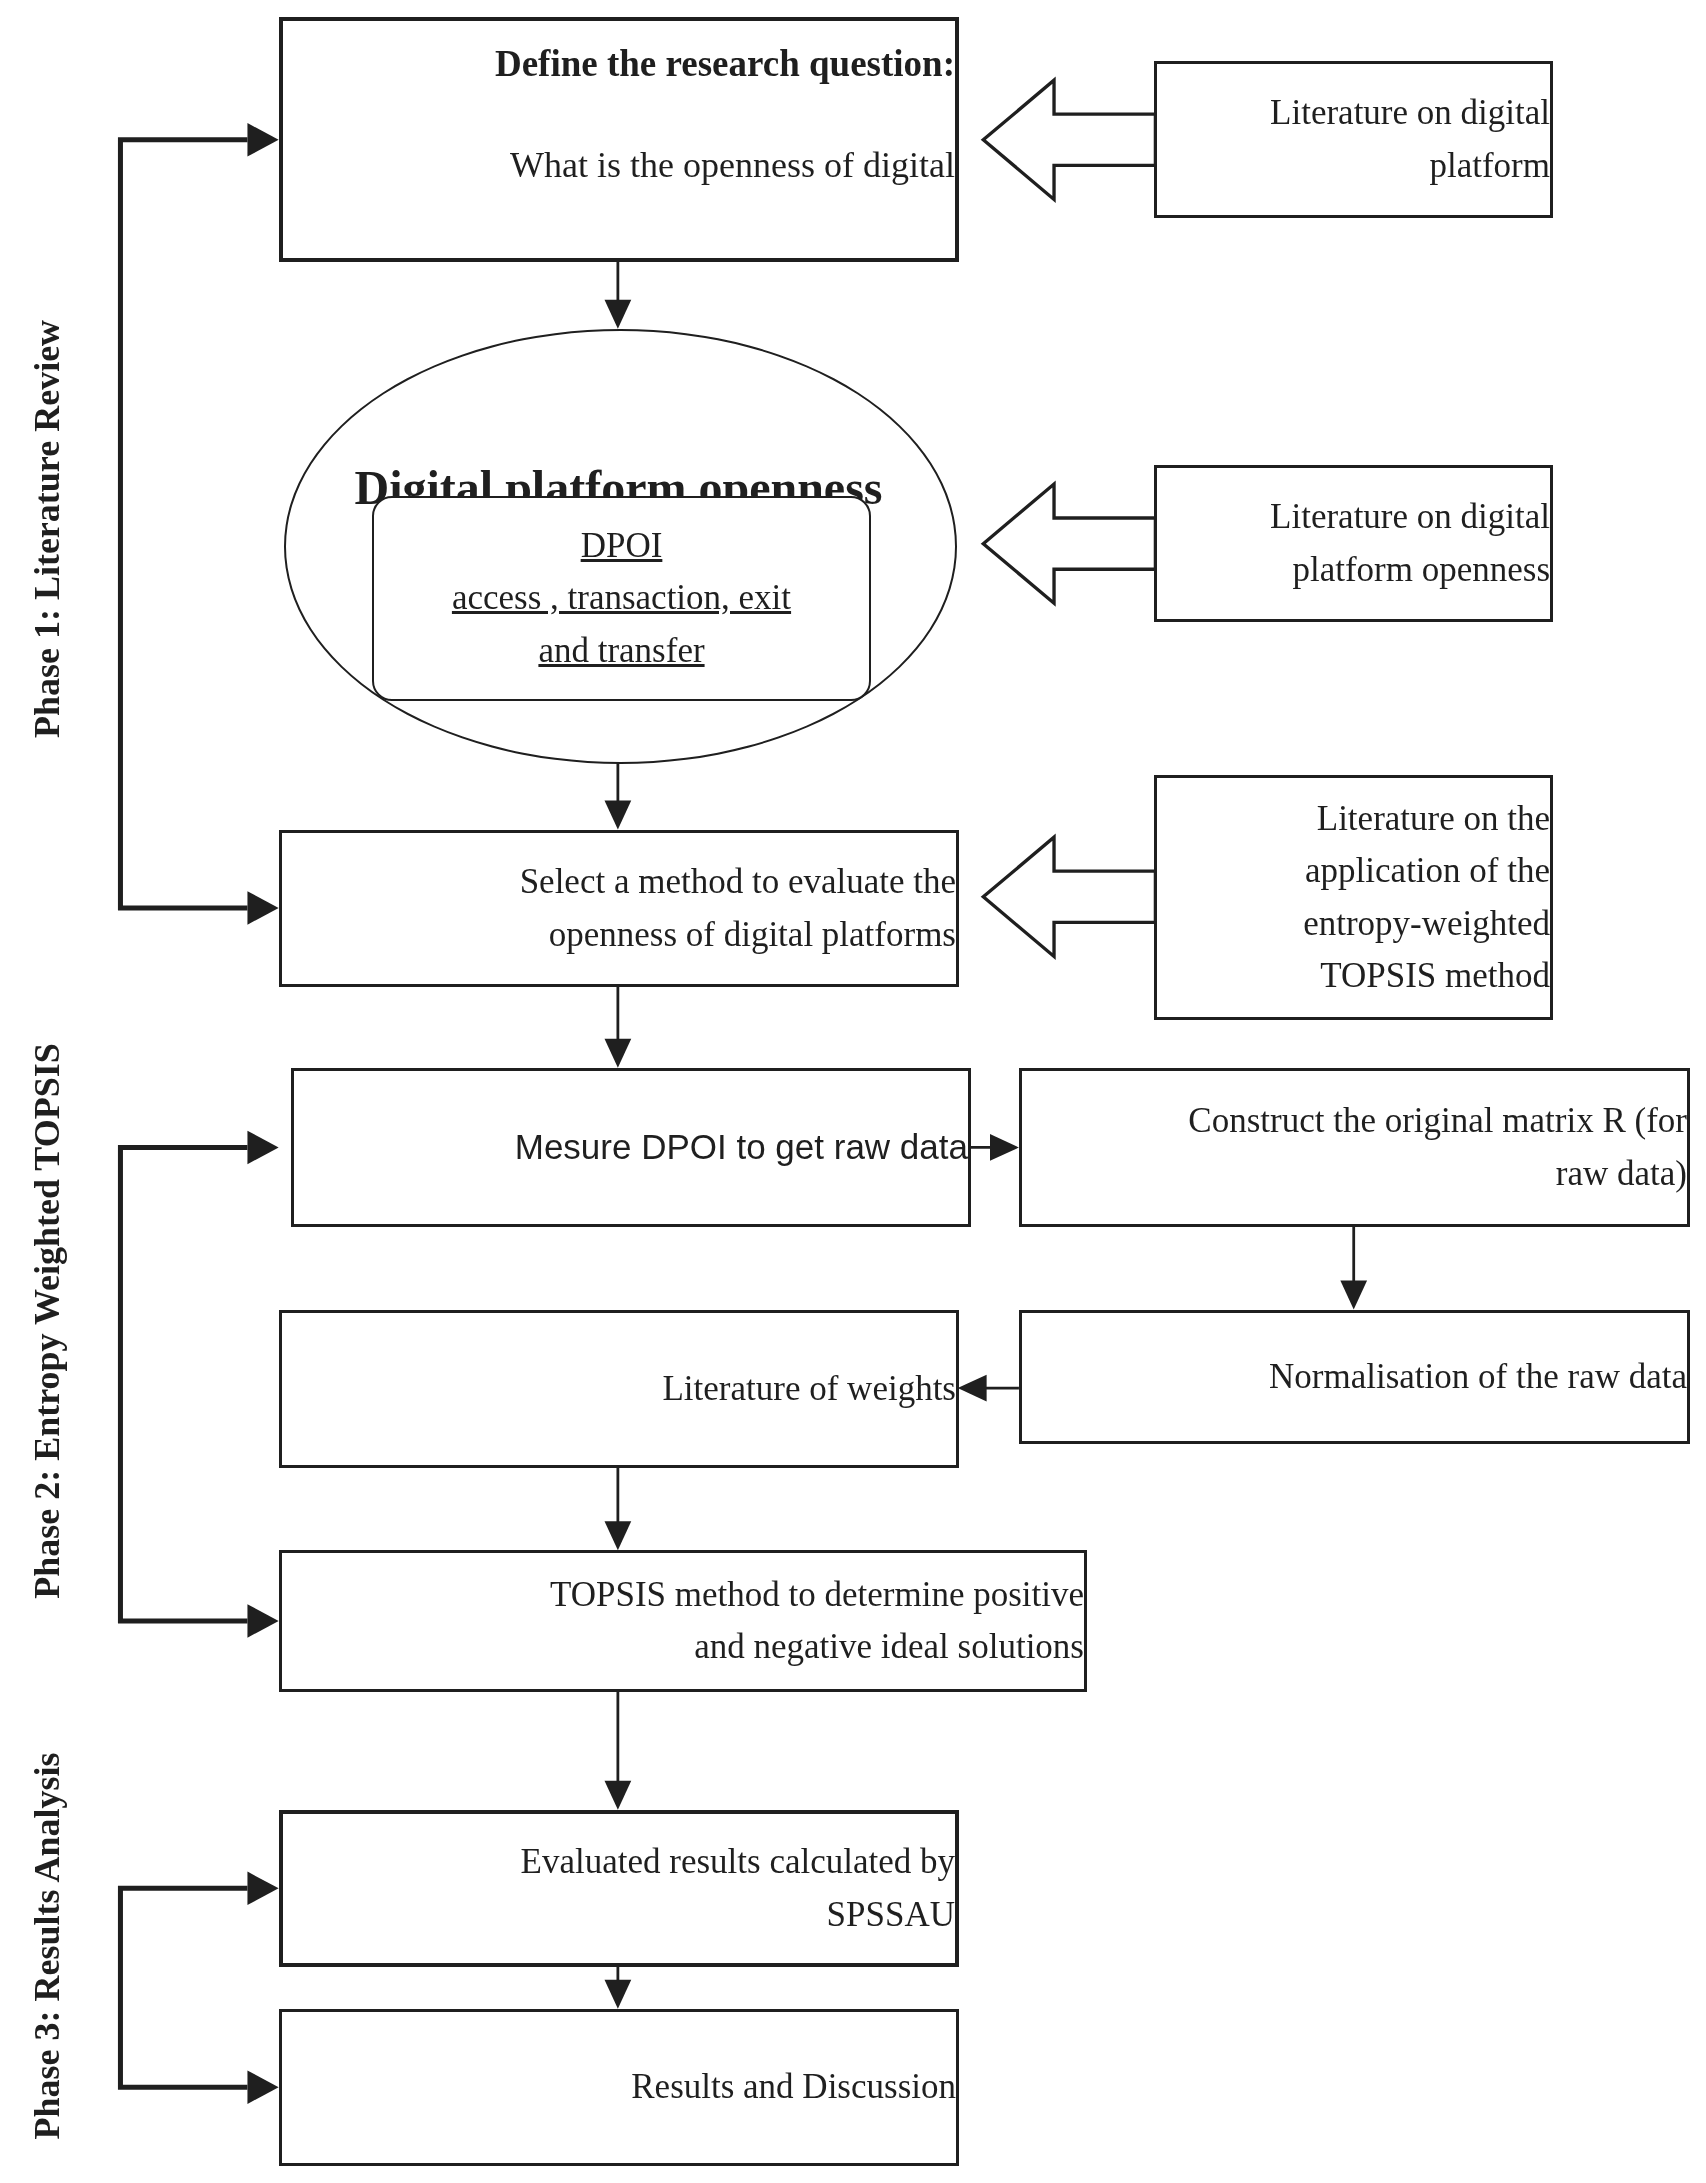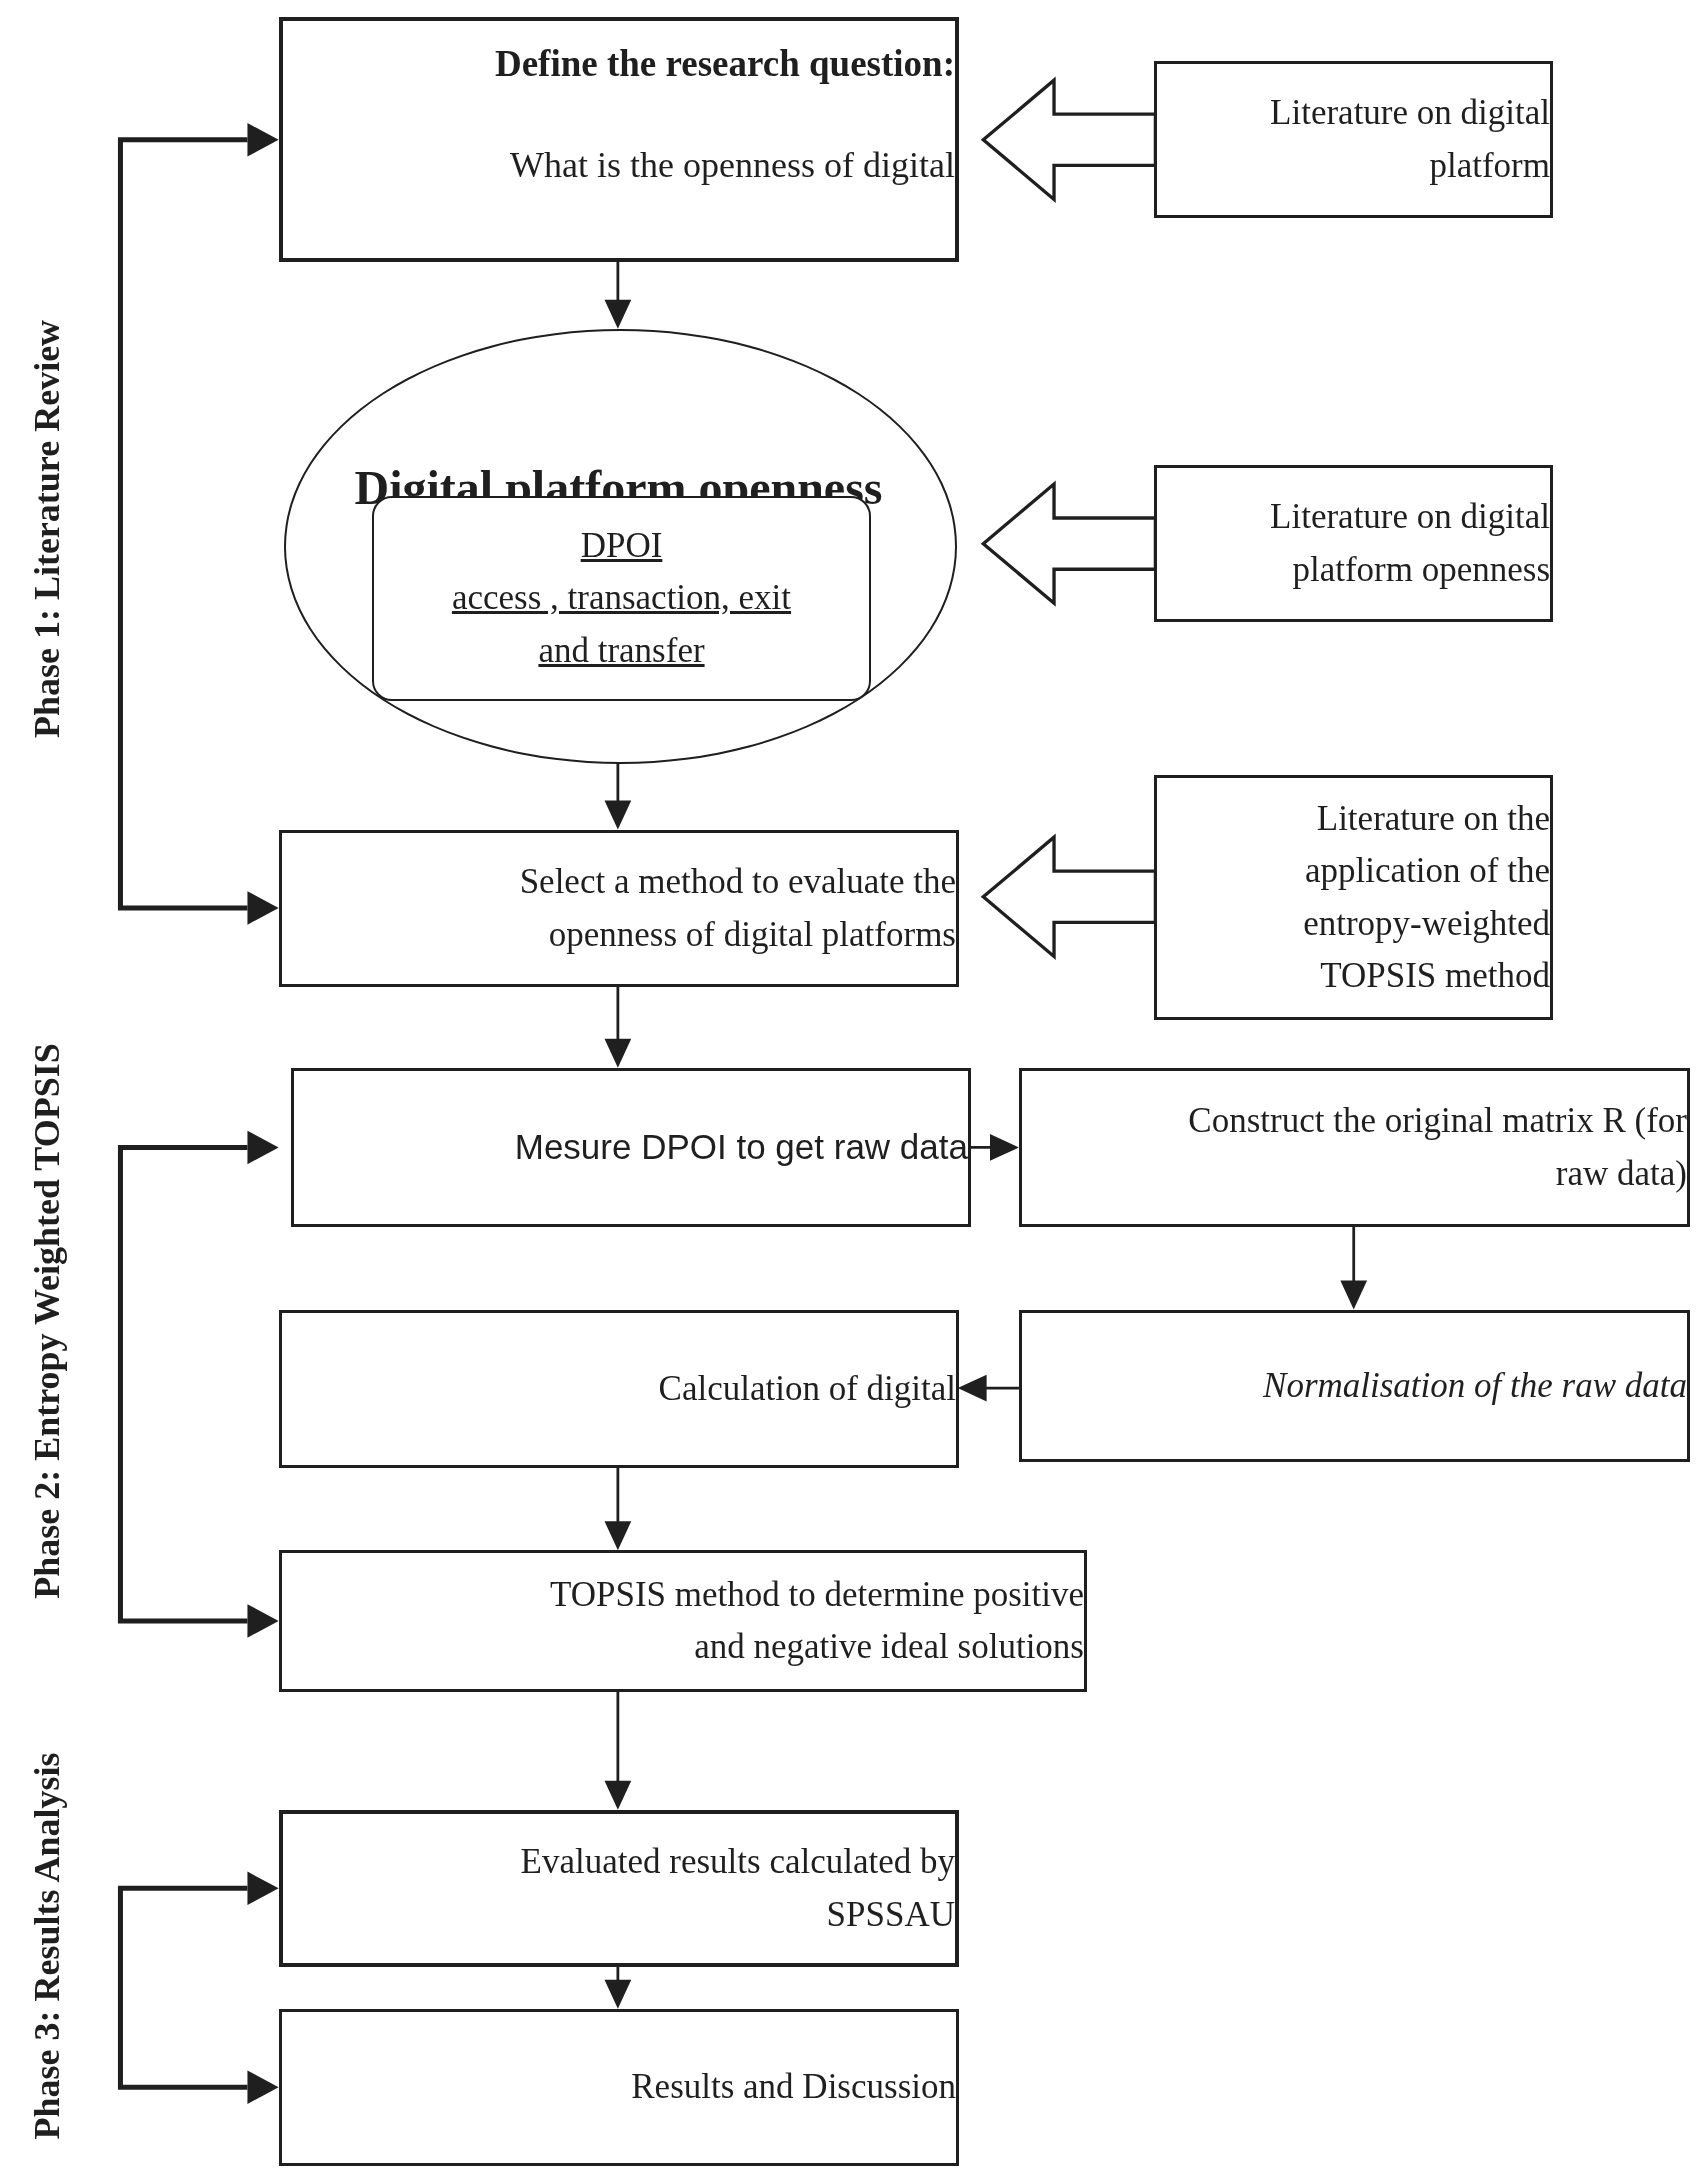--- a/index.html
+++ b/index.html
@@ -31,21 +31,21 @@
   .inner-box {
     position:absolute; left:372px; top:496px; width:495px; height:201px;
     border:2.2px solid var(--ink); border-radius:20px; background:var(--paper); z-index:2;
     display:flex; flex-direction:column; align-items:center; justify-content:center;
     text-align:center; font-size:35px; line-height:1.5;text-decoration:underline;
   }
 
   .select-box { left:279px; top:830px; width:680px; height:157px;padding-left:20px; }
   .mesure-box { left:279px; top:1068px; width:680px; height:159px;margin-left:12px; }
   .construct-box { left:1019px; top:1068px; width:671px; height:159px; }
-  .normalisation-box { left:1019px; top:1310px; width:671px; height:152px;font-style:italic; }
+  .normalisation-box { left:1019px; top:1310px; width:671px; height:134px; }
   .calculation-box { left:279px; top:1310px; width:680px; height:158px; }
   .topsis-box { left:279px; top:1550px; width:808px; height:142px; }
   .evaluated-box { left:279px; top:1810px; width:680px; height:157px; border-width:4.5px; }
   .results-box { left:279px; top:2009px; width:680px; height:157px; }
 
   .lit-box { left:1154px; width:399px; }
   .lit-1 { top:61px; height:157px; }
   .lit-2 { top:465px; height:157px; }
   .lit-3 { top:775px; height:245px; }
 
@@ -145,21 +145,21 @@
   <div class="box construct-box serif">
     <div>Construct the original matrix R (for</div>
     <div>raw data)</div>
   </div>
 
   <div class="box normalisation-box serif">
     <div>Normalisation of the raw data</div>
   </div>
 
   <div class="box calculation-box serif">
-    <div>Calculation of digital</div>
+    <div>Literature of weights</div>
   </div>
 
   <div class="box topsis-box serif">
     <div>TOPSIS method to determine positive</div>
     <div>and negative ideal solutions</div>
   </div>
 
   <div class="box evaluated-box serif">
     <div>Evaluated results calculated by</div>
     <div>SPSSAU</div>

